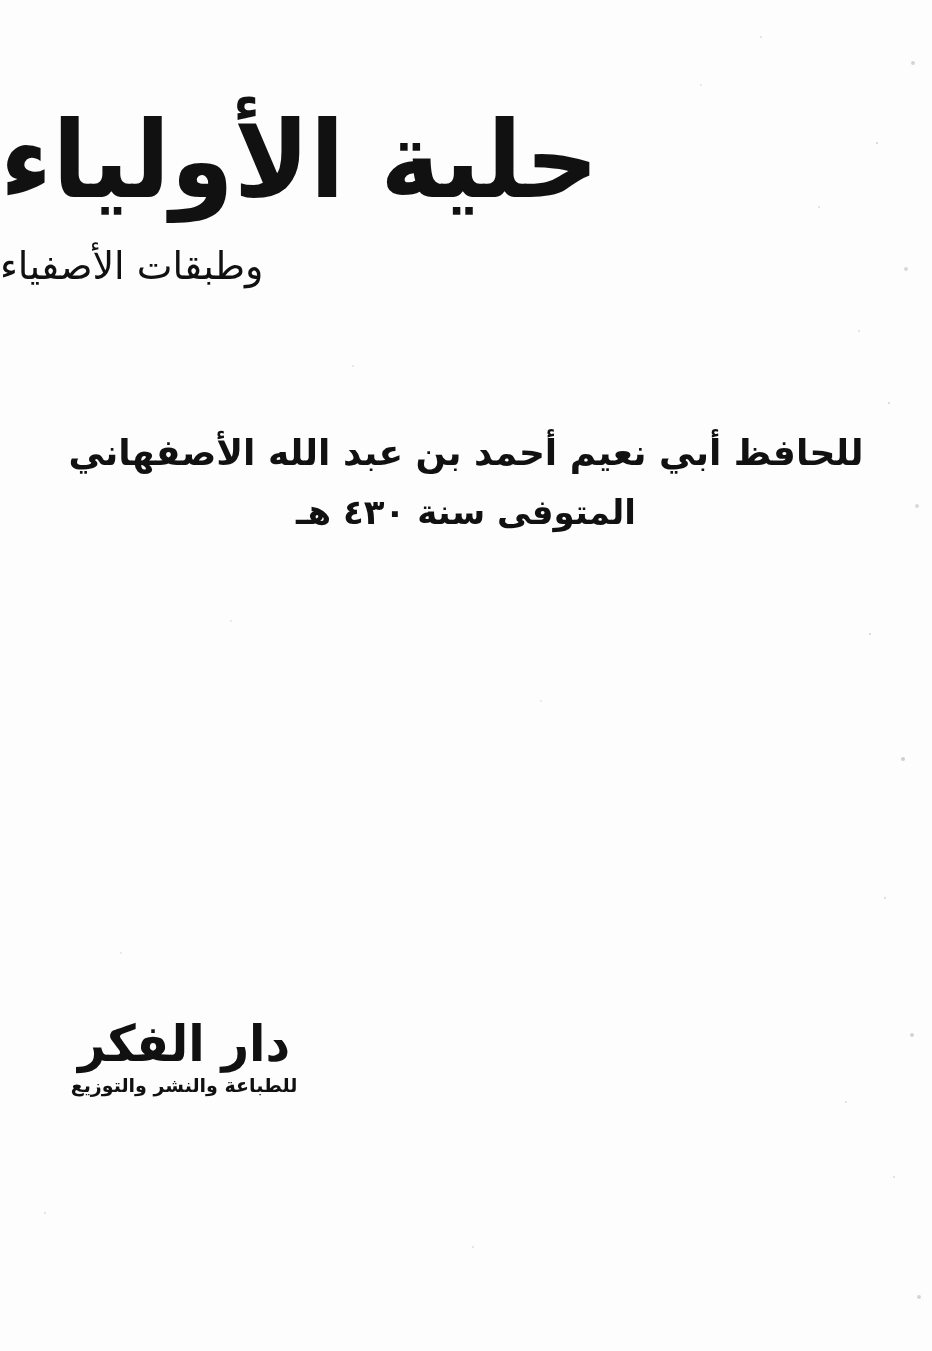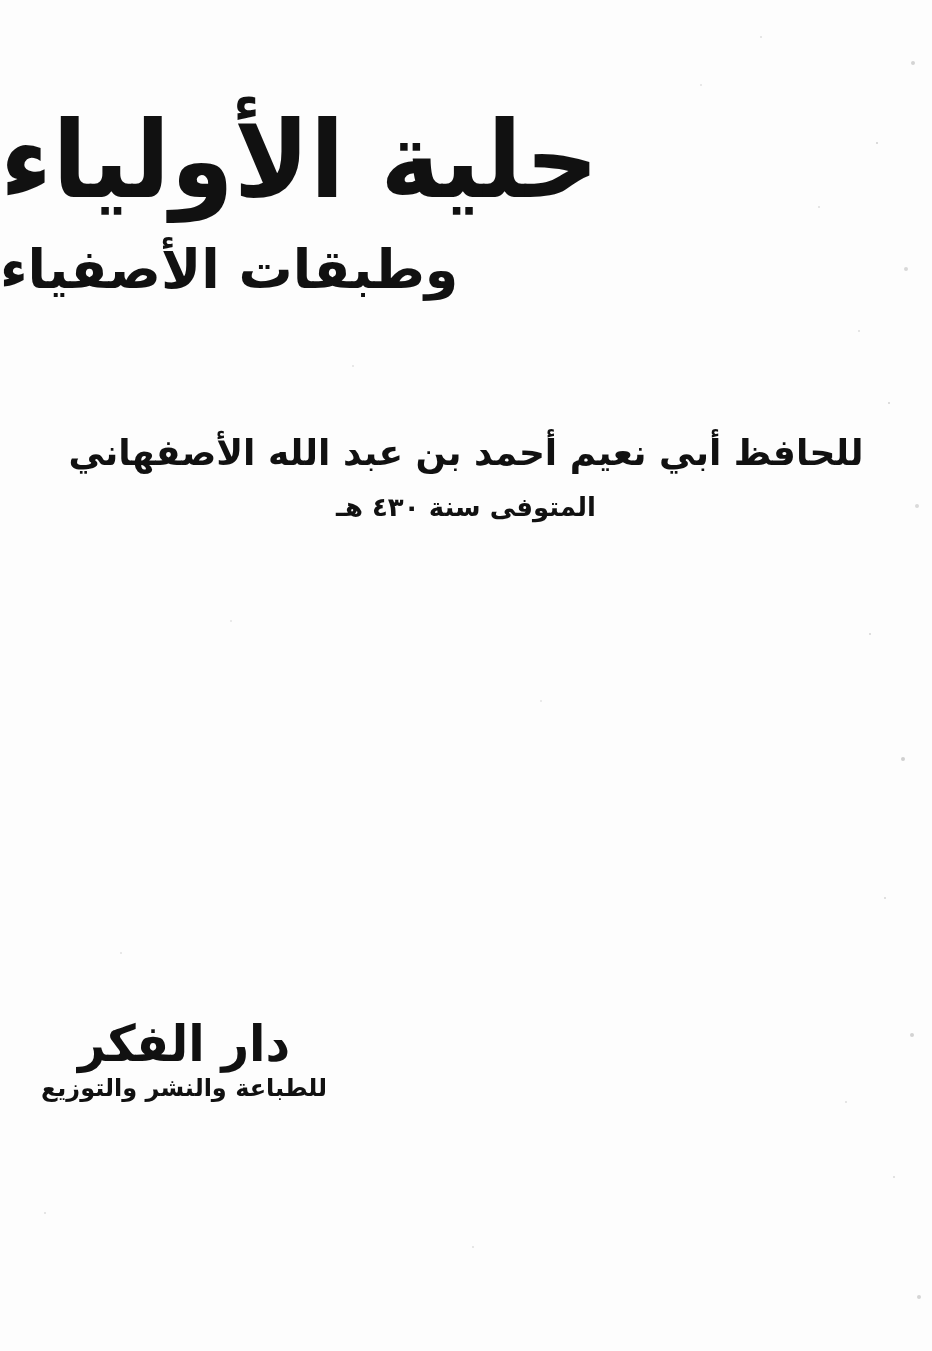--- a/index.html
+++ b/index.html
@@ -32,62 +32,62 @@
     direction: rtl;
   }
   .title-main {
     font-size: 102px;
     font-weight: bold;
     line-height: 1.35;
     letter-spacing: 0;
     transform: scaleY(1.04);
   }
   .title-sub {
-    margin-top: 5px;
-    font-size: 54px;
-    font-weight: bold;
+    margin-top: 12px;
+    font-size: 38px;
+    font-weight: normal;
     line-height: 1.3;
   }
   
   .author-block {
     position: absolute;
     top: 424px;
     left: 0;
     width: 100%;
     text-align: center;
     direction: rtl;
   }
   .author-byline {
     font-size: 36px;
     font-weight: bold;
     line-height: 1.6;
   }
   .author-death {
     margin-top: 10px;
-    font-size: 26px;
+    font-size: 34px;
     font-weight: bold;
   }
   
   .publisher-block {
     position: absolute;
     left: 38px;
     top: 1018px;
     width: 292px;
     text-align: center;
     direction: rtl;
   }
   .publisher-name {
     font-size: 48px;
     font-weight: bold;
     line-height: 1.05;
     transform: scaleY(1.05);
   }
   .publisher-tagline {
     margin-top: 6px;
-    font-size: 24px;
+    font-size: 19px;
     font-weight: bold;
     white-space: nowrap;
   }
   
   .scan-noise {
     position: absolute;
     top: 0; left: 0;
     width: 2px; height: 2px;
     border-radius: 50%;
     background: transparent;

